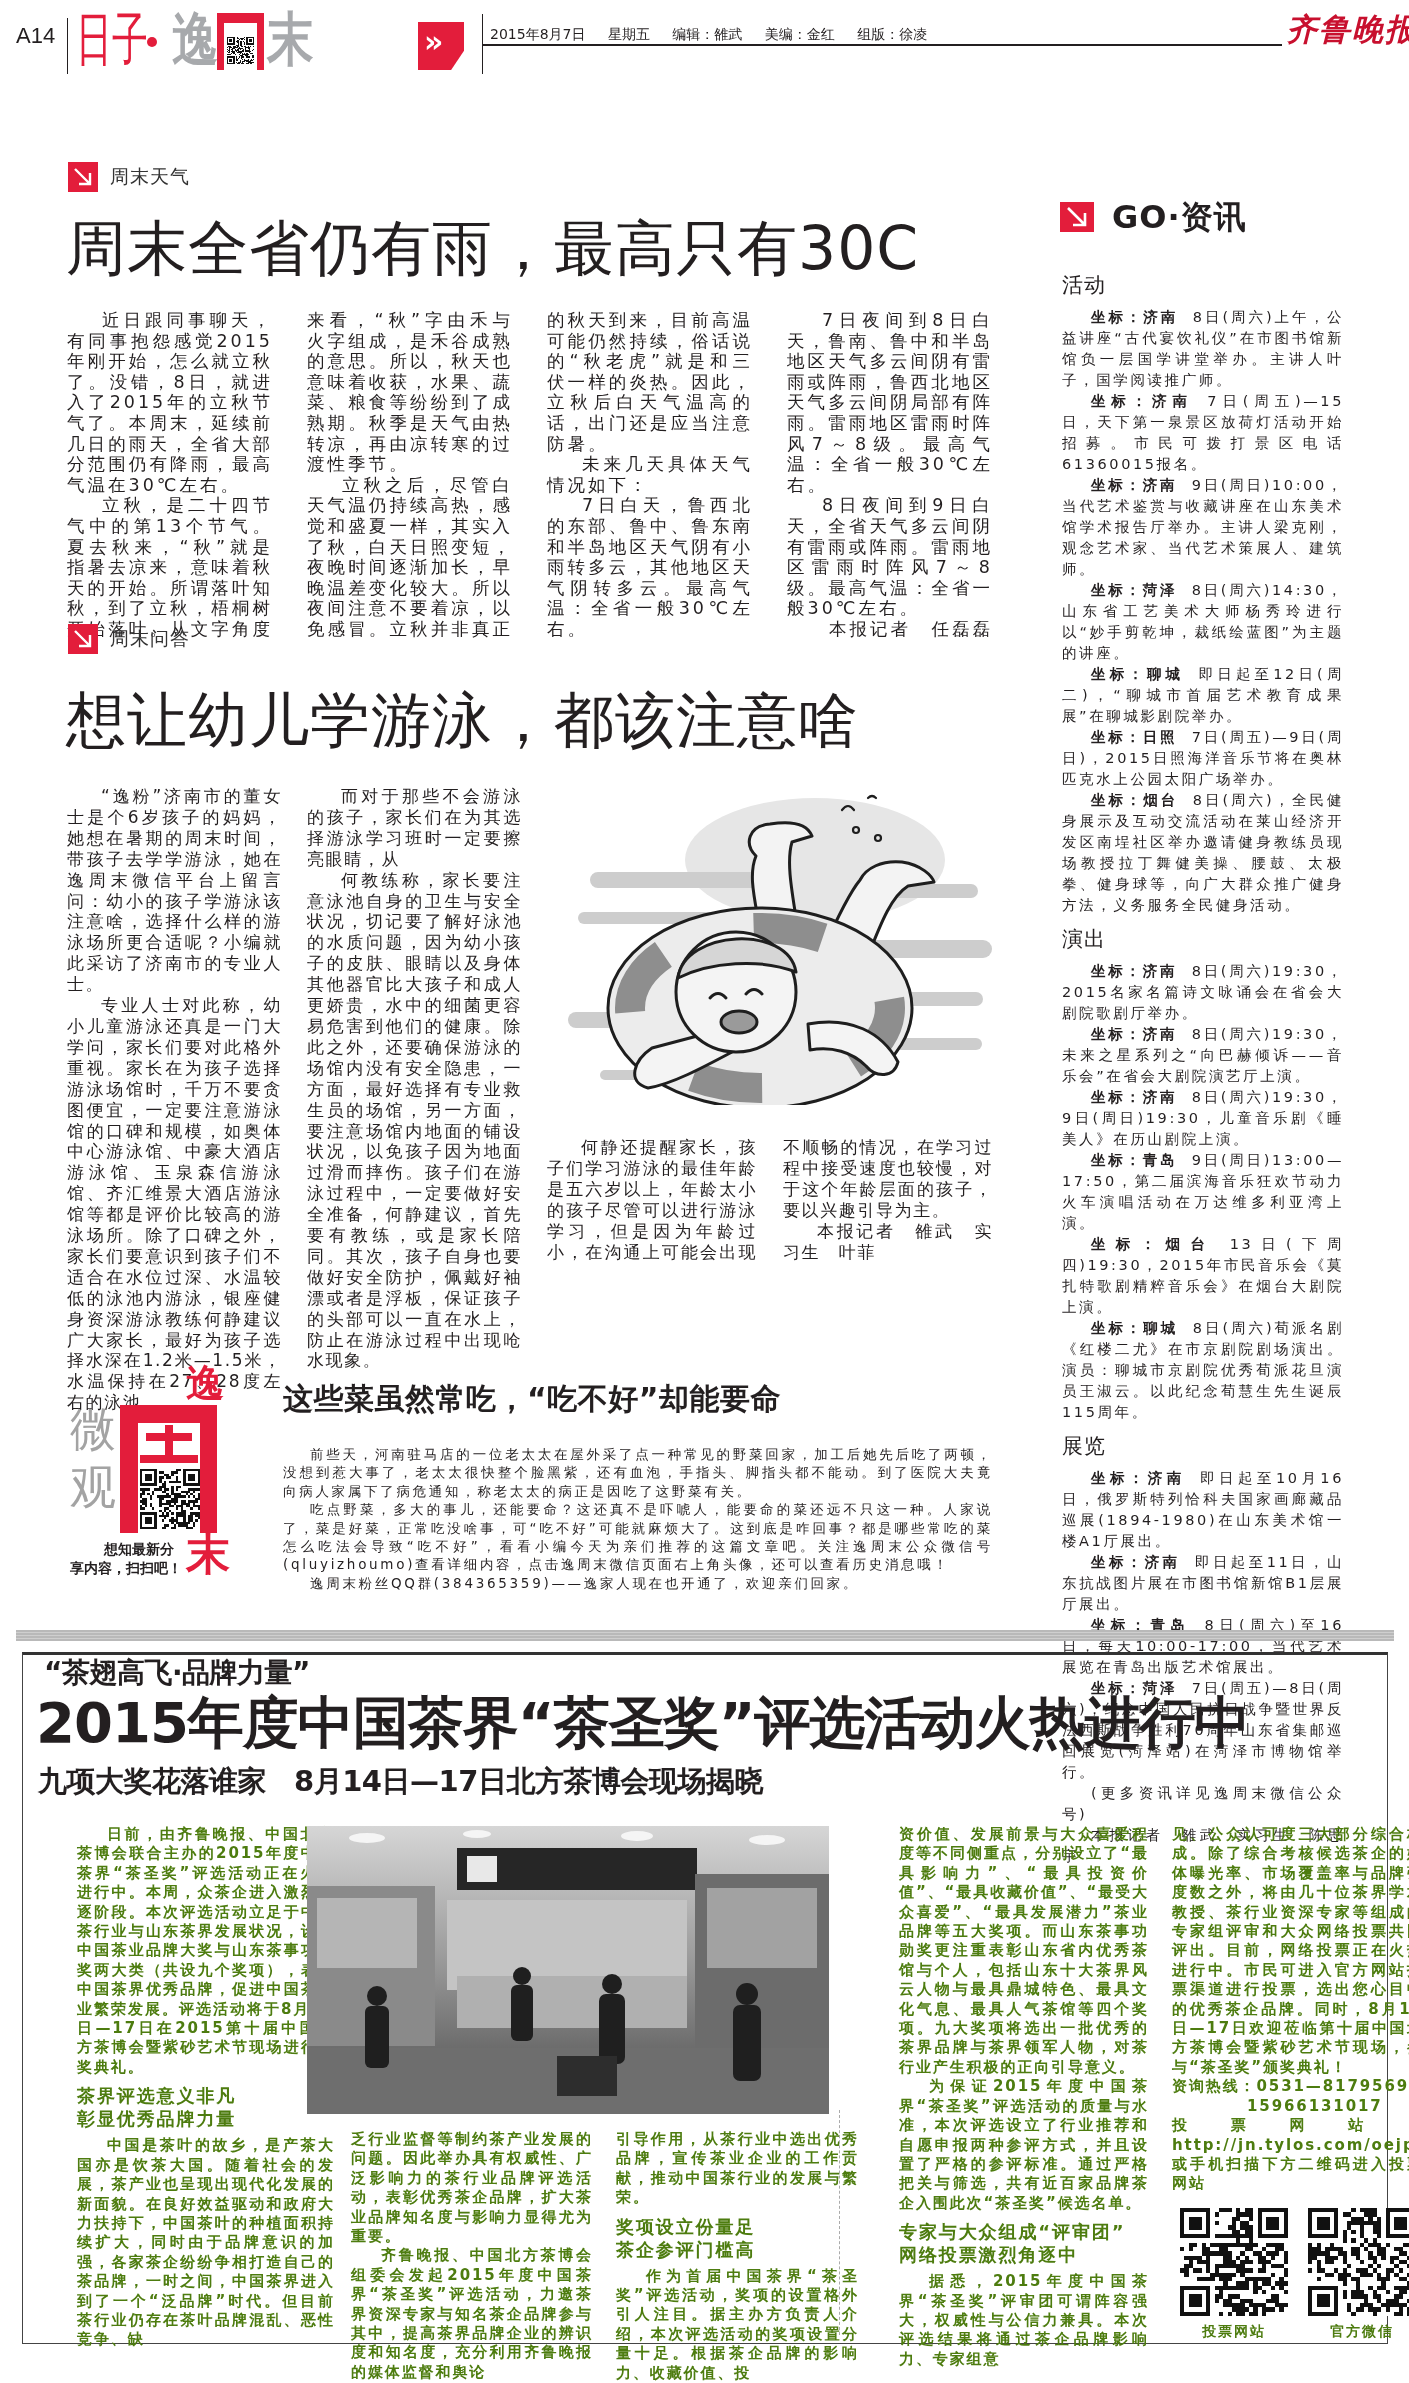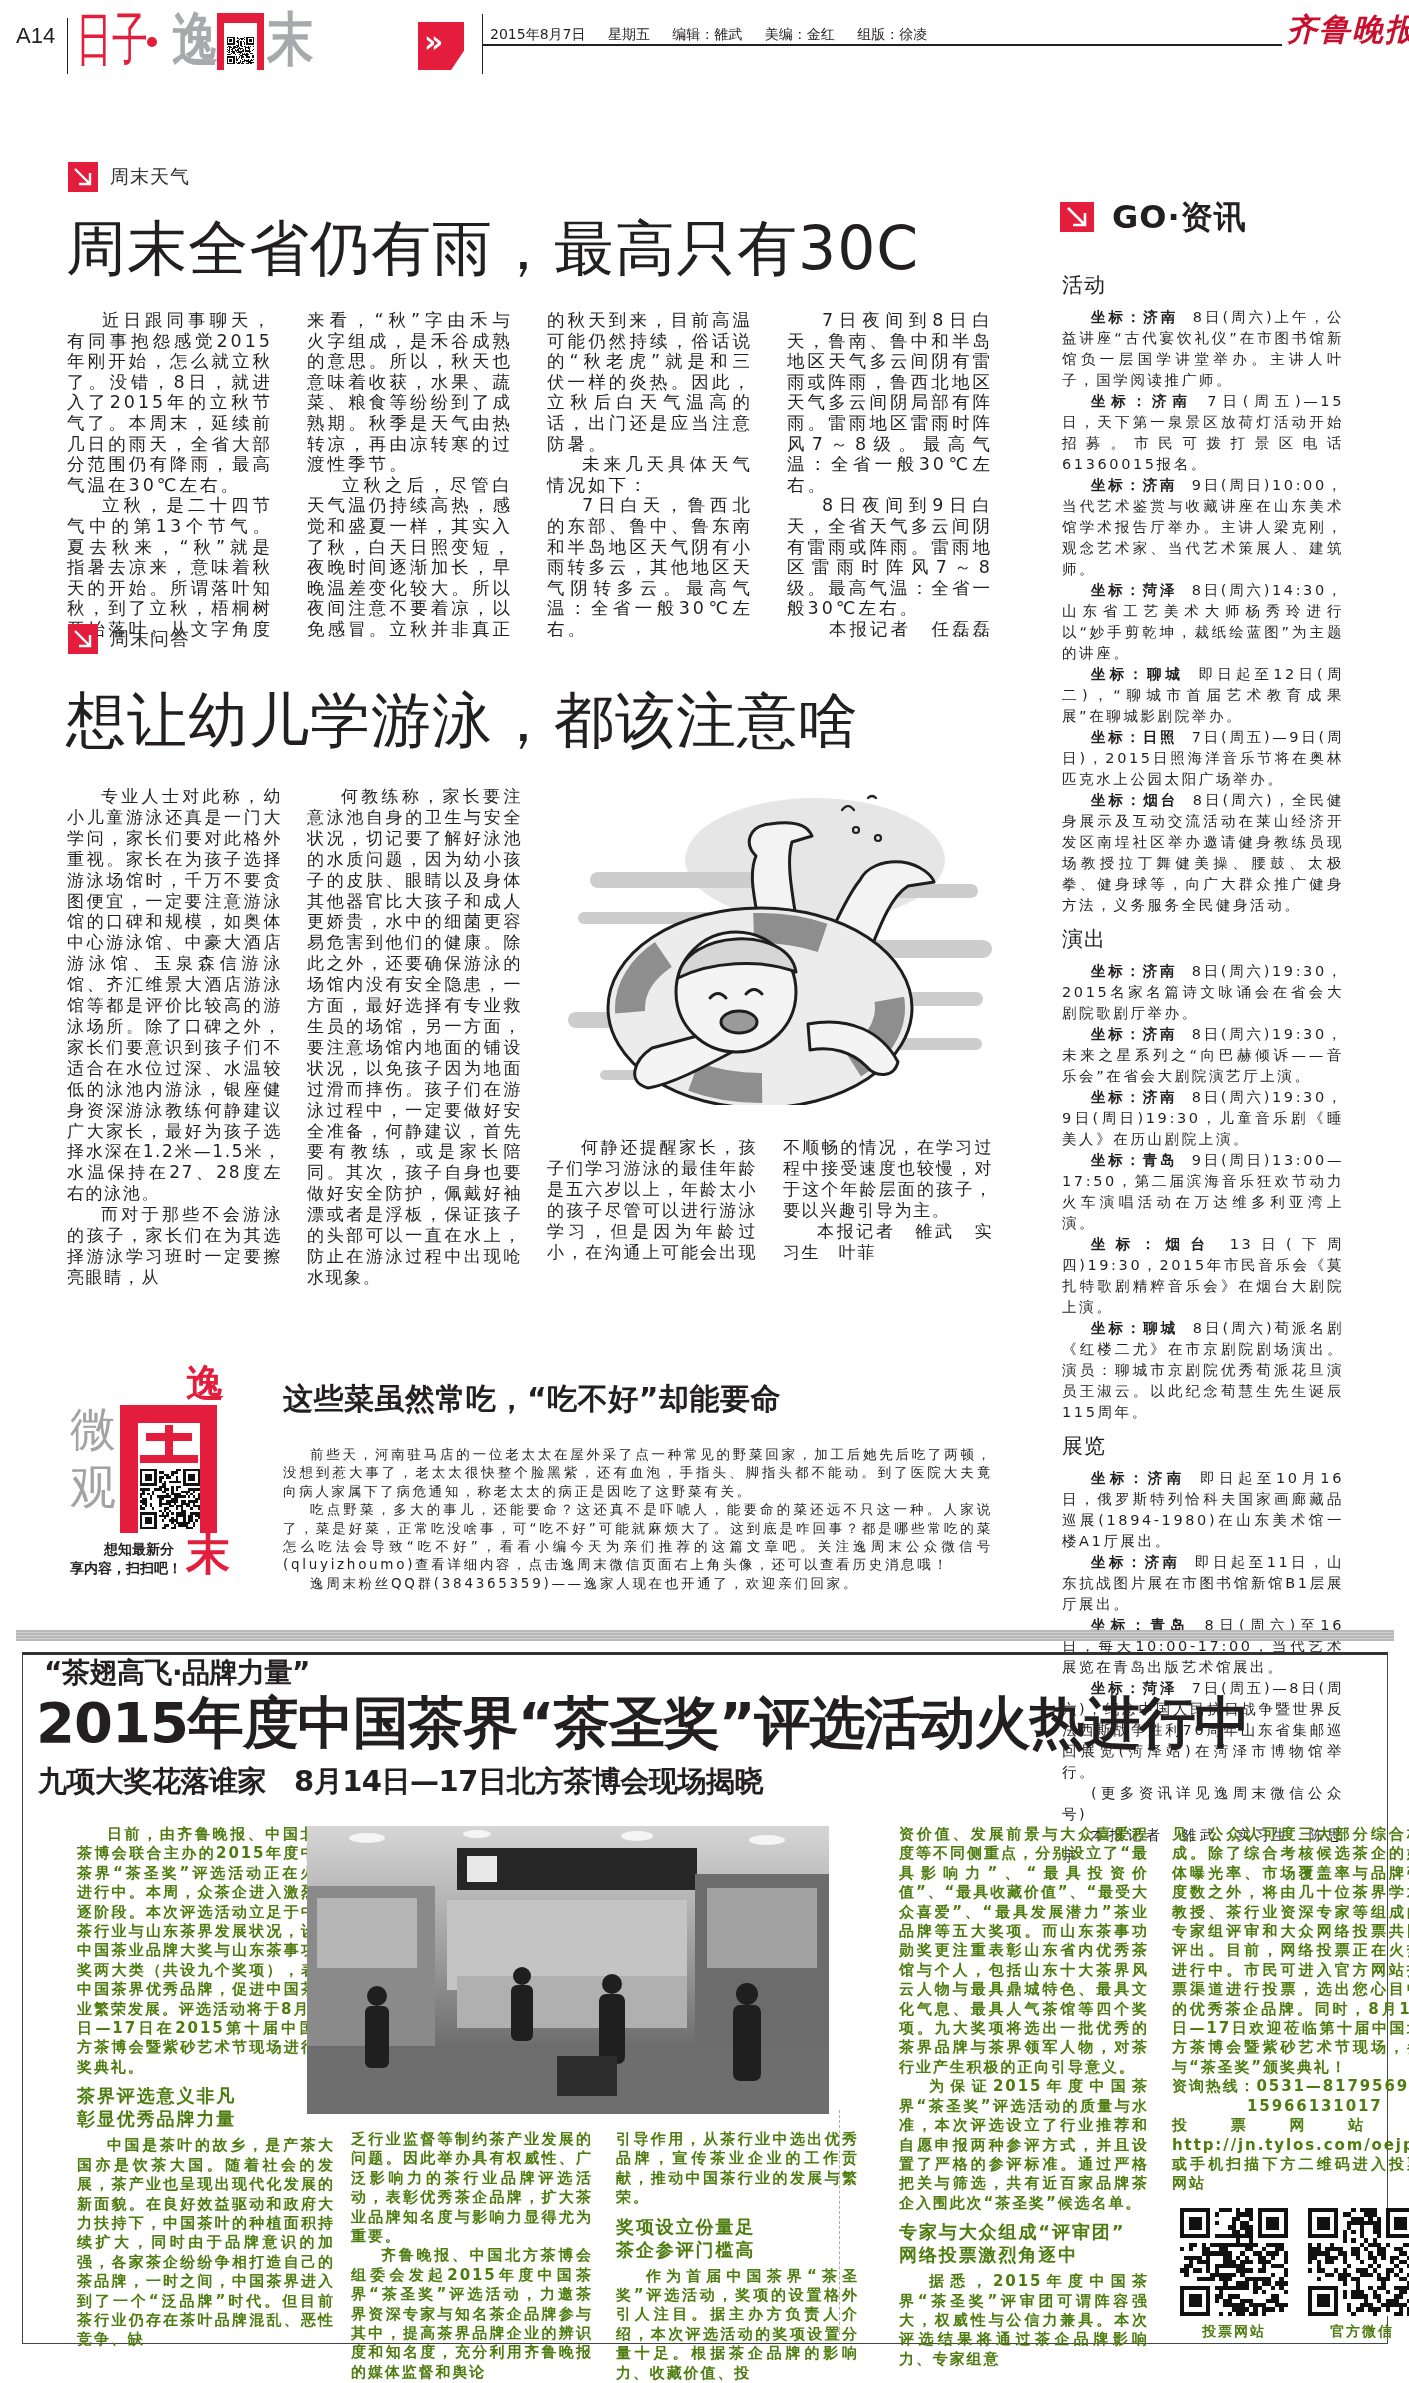--- a/index.html
+++ b/index.html
@@ -368,20 +368,21 @@
 <div class="abs label" style="left:68px;top:624px">
   <span class="marker">
     <svg viewBox="0 0 30 30">
         <path d="M7 7 L22 22 M11 22 L22 22 L22 11" stroke="#fff" stroke-width="2.4" fill="none"></path>
       </svg>
   </span>
   <span class="label-text">周末问答</span>
 </div>
 <div class="abs hl" style="left:66px;top:688px">想让幼儿学游泳，都该注意啥</div>
 <div class="abs sup">
+  <p>“逸粉”济南市的董女士是个6岁孩子的妈妈，她想在暑期的周末时间，带孩子去学学游泳，她在逸周末微信平台上留言问：幼小的孩子学游泳该注意啥，选择什么样的游泳场所更合适呢？小编就此采访了济南市的专业人士。</p>
   <p>专业人士对此称，幼小儿童游泳还真是一门大学问，家长们要对此格外重视。家长在为孩子选择游泳场馆时，千万不要贪图便宜，一定要注意游泳馆的口碑和规模，如奥体中心游泳馆、中豪大酒店游泳馆、玉泉森信游泳馆、齐汇维景大酒店游泳馆等都是评价比较高的游泳场所。除了口碑之外，家长们要意识到孩子们不适合在水位过深、水温较低的泳池内游泳，银座健身资深游泳教练何静建议广大家长，最好为孩子选择水深在1.2米—1.5米，水温保持在27、28度左右的泳池。</p>
   <p>而对于那些不会游泳的孩子，家长们在为其选择游泳学习班时一定要擦亮眼睛，从</p>
   <p>何教练称，家长要注意泳池自身的卫生与安全状况，切记要了解好泳池的水质问题，因为幼小孩子的皮肤、眼睛以及身体其他器官比大孩子和成人更娇贵，水中的细菌更容易危害到他们的健康。除此之外，还要确保游泳的场馆内没有安全隐患，一方面，最好选择有专业救生员的场馆，另一方面，要注意场馆内地面的铺设状况，以免孩子因为地面过滑而摔伤。孩子们在游泳过程中，一定要做好安全准备，何静建议，首先要有教练，或是家长陪同。其次，孩子自身也要做好安全防护，佩戴好袖漂或者是浮板，保证孩子的头部可以一直在水上，防止在游泳过程中出现呛水现象。</p>
 </div>
 <svg class="abs swimart" viewBox="0 0 437 325">
   <ellipse cx="255" cy="80" rx="130" ry="62" fill="#e6e6e6"></ellipse>
   <g fill="#cdcdcd">
     <rect x="30" y="92" width="175" height="16" rx="8"></rect>
     <rect x="18" y="132" width="140" height="12" rx="6"></rect>
     <rect x="300" y="104" width="118" height="14" rx="7"></rect>

